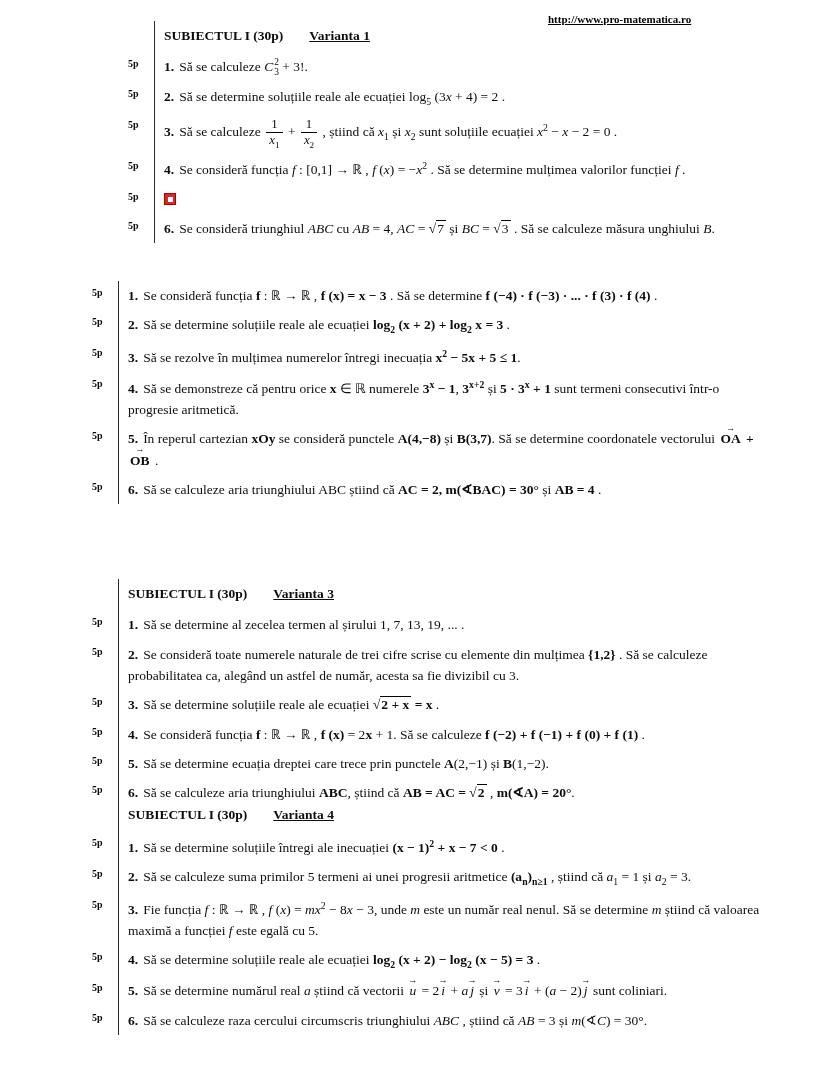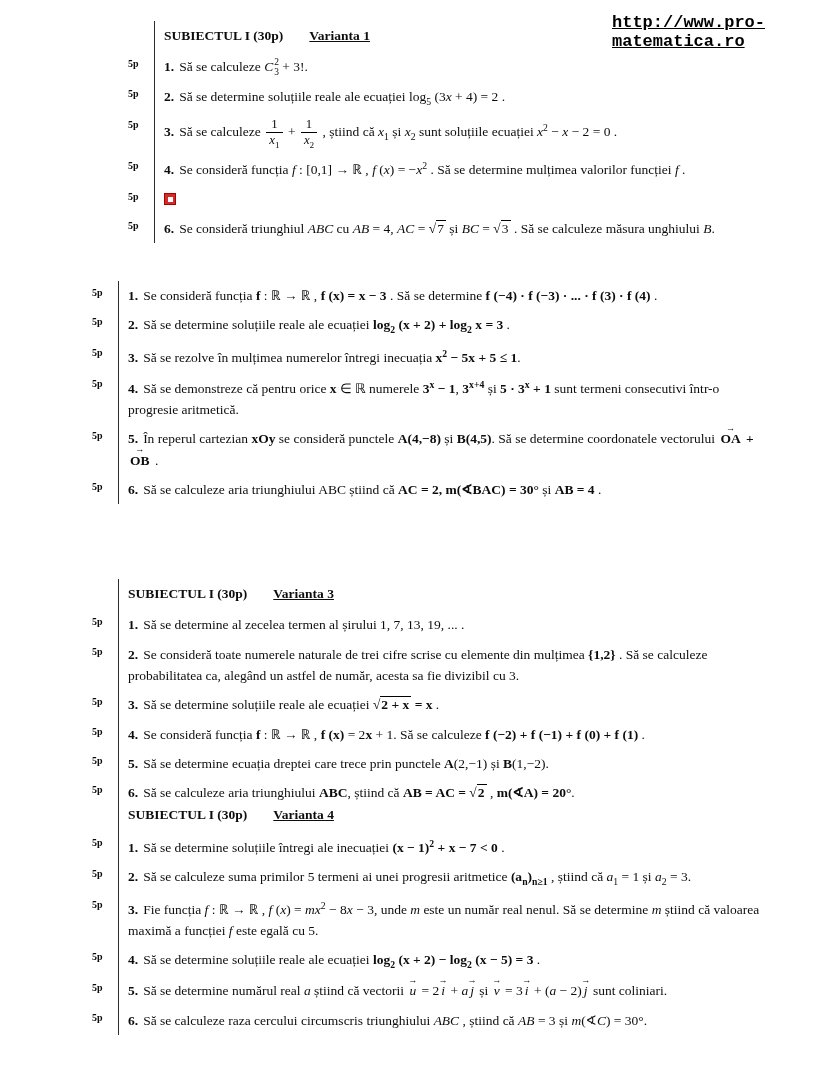--- a/index.html
+++ b/index.html
@@ -5,23 +5,23 @@
   * { margin:0; padding:0; box-sizing:border-box; }
   html,body { width:828px; height:1071px; }
   body {
     background:#ffffff;
     position:relative;
     font-family:"Liberation Serif", serif;
     color:#0d0d0d;
     overflow:hidden;
   }
   .site-url{
-    position:absolute; top:13px; left:612px;
-    font-weight:bold; font-size:17px;
-    color:#000; text-decoration:underline; cursor:pointer;font-family:Liberation Mono, monospace;
+    position:absolute; top:13px; left:548px;
+    font-weight:bold; font-size:11px;
+    color:#000; text-decoration:underline; cursor:pointer;
   }
   section.variant-section{ position:absolute; left:92px; width:668px; }
   .sec-1{ top:21px;margin-left:36px; } .sec-2{ top:281px; } .sec-3{ top:539px;margin-top:40px; } .sec-4{ top:800px; }
 
   .row{ display:flex; align-items:flex-start; }
   .pts{
     flex:0 0 26px; font-weight:bold; font-size:10px;
     padding-top:4px; line-height:1.5;
   }
   .content{
@@ -116,26 +116,26 @@
     <div class="content"><span class="num">2.</span><span class="ptext">Să se determine soluțiile reale ale ecuației  <b>log<sub>2</sub> (x + 2) + log<sub>2</sub> x = 3</b> .</span></div>
   </div>
 
   <div class="row prob-row">
     <div class="pts">5p</div>
     <div class="content"><span class="num">3.</span><span class="ptext">Să se rezolve în mulțimea numerelor întregi inecuația  <b>x<sup>2</sup> − 5x + 5 ≤ 1</b>.</span></div>
   </div>
 
   <div class="row prob-row">
     <div class="pts">5p</div>
-    <div class="content"><span class="num">4.</span><span class="ptext">Să se demonstreze că pentru orice  <b>x</b> ∈ ℝ  numerele  <b>3<sup>x</sup> − 1</b>,  <b>3<sup>x+4</sup></b>  și  <b>5 · 3<sup>x</sup> + 1</b>  sunt termeni consecutivi într-o progresie aritmetică.</span></div>
-  </div>
-
-  <div class="row prob-row">
-    <div class="pts">5p</div>
-    <div class="content"><span class="num">5.</span><span class="ptext">În reperul cartezian  <b>xOy</b>  se consideră punctele  <b>A(4,−8)</b>  și  <b>B(4,5)</b>. Să se determine coordonatele vectorului  <b><span class="vec">OA</span> + <span class="vec">OB</span></b> .</span></div>
+    <div class="content"><span class="num">4.</span><span class="ptext">Să se demonstreze că pentru orice  <b>x</b> ∈ ℝ  numerele  <b>3<sup>x</sup> − 1</b>,  <b>3<sup>x+2</sup></b>  și  <b>5 · 3<sup>x</sup> + 1</b>  sunt termeni consecutivi într-o progresie aritmetică.</span></div>
+  </div>
+
+  <div class="row prob-row">
+    <div class="pts">5p</div>
+    <div class="content"><span class="num">5.</span><span class="ptext">În reperul cartezian  <b>xOy</b>  se consideră punctele  <b>A(4,−8)</b>  și  <b>B(3,7)</b>. Să se determine coordonatele vectorului  <b><span class="vec">OA</span> + <span class="vec">OB</span></b> .</span></div>
   </div>
 
   <div class="row prob-row">
     <div class="pts">5p</div>
     <div class="content"><span class="num">6.</span><span class="ptext">Să se calculeze aria triunghiului ABC știind că  <b>AC = 2, m(∢BAC) = 30°</b>  și  <b>AB = 4</b> .</span></div>
   </div>
 </div>
   </section>
 
   <section class="variant-section sec-3">

